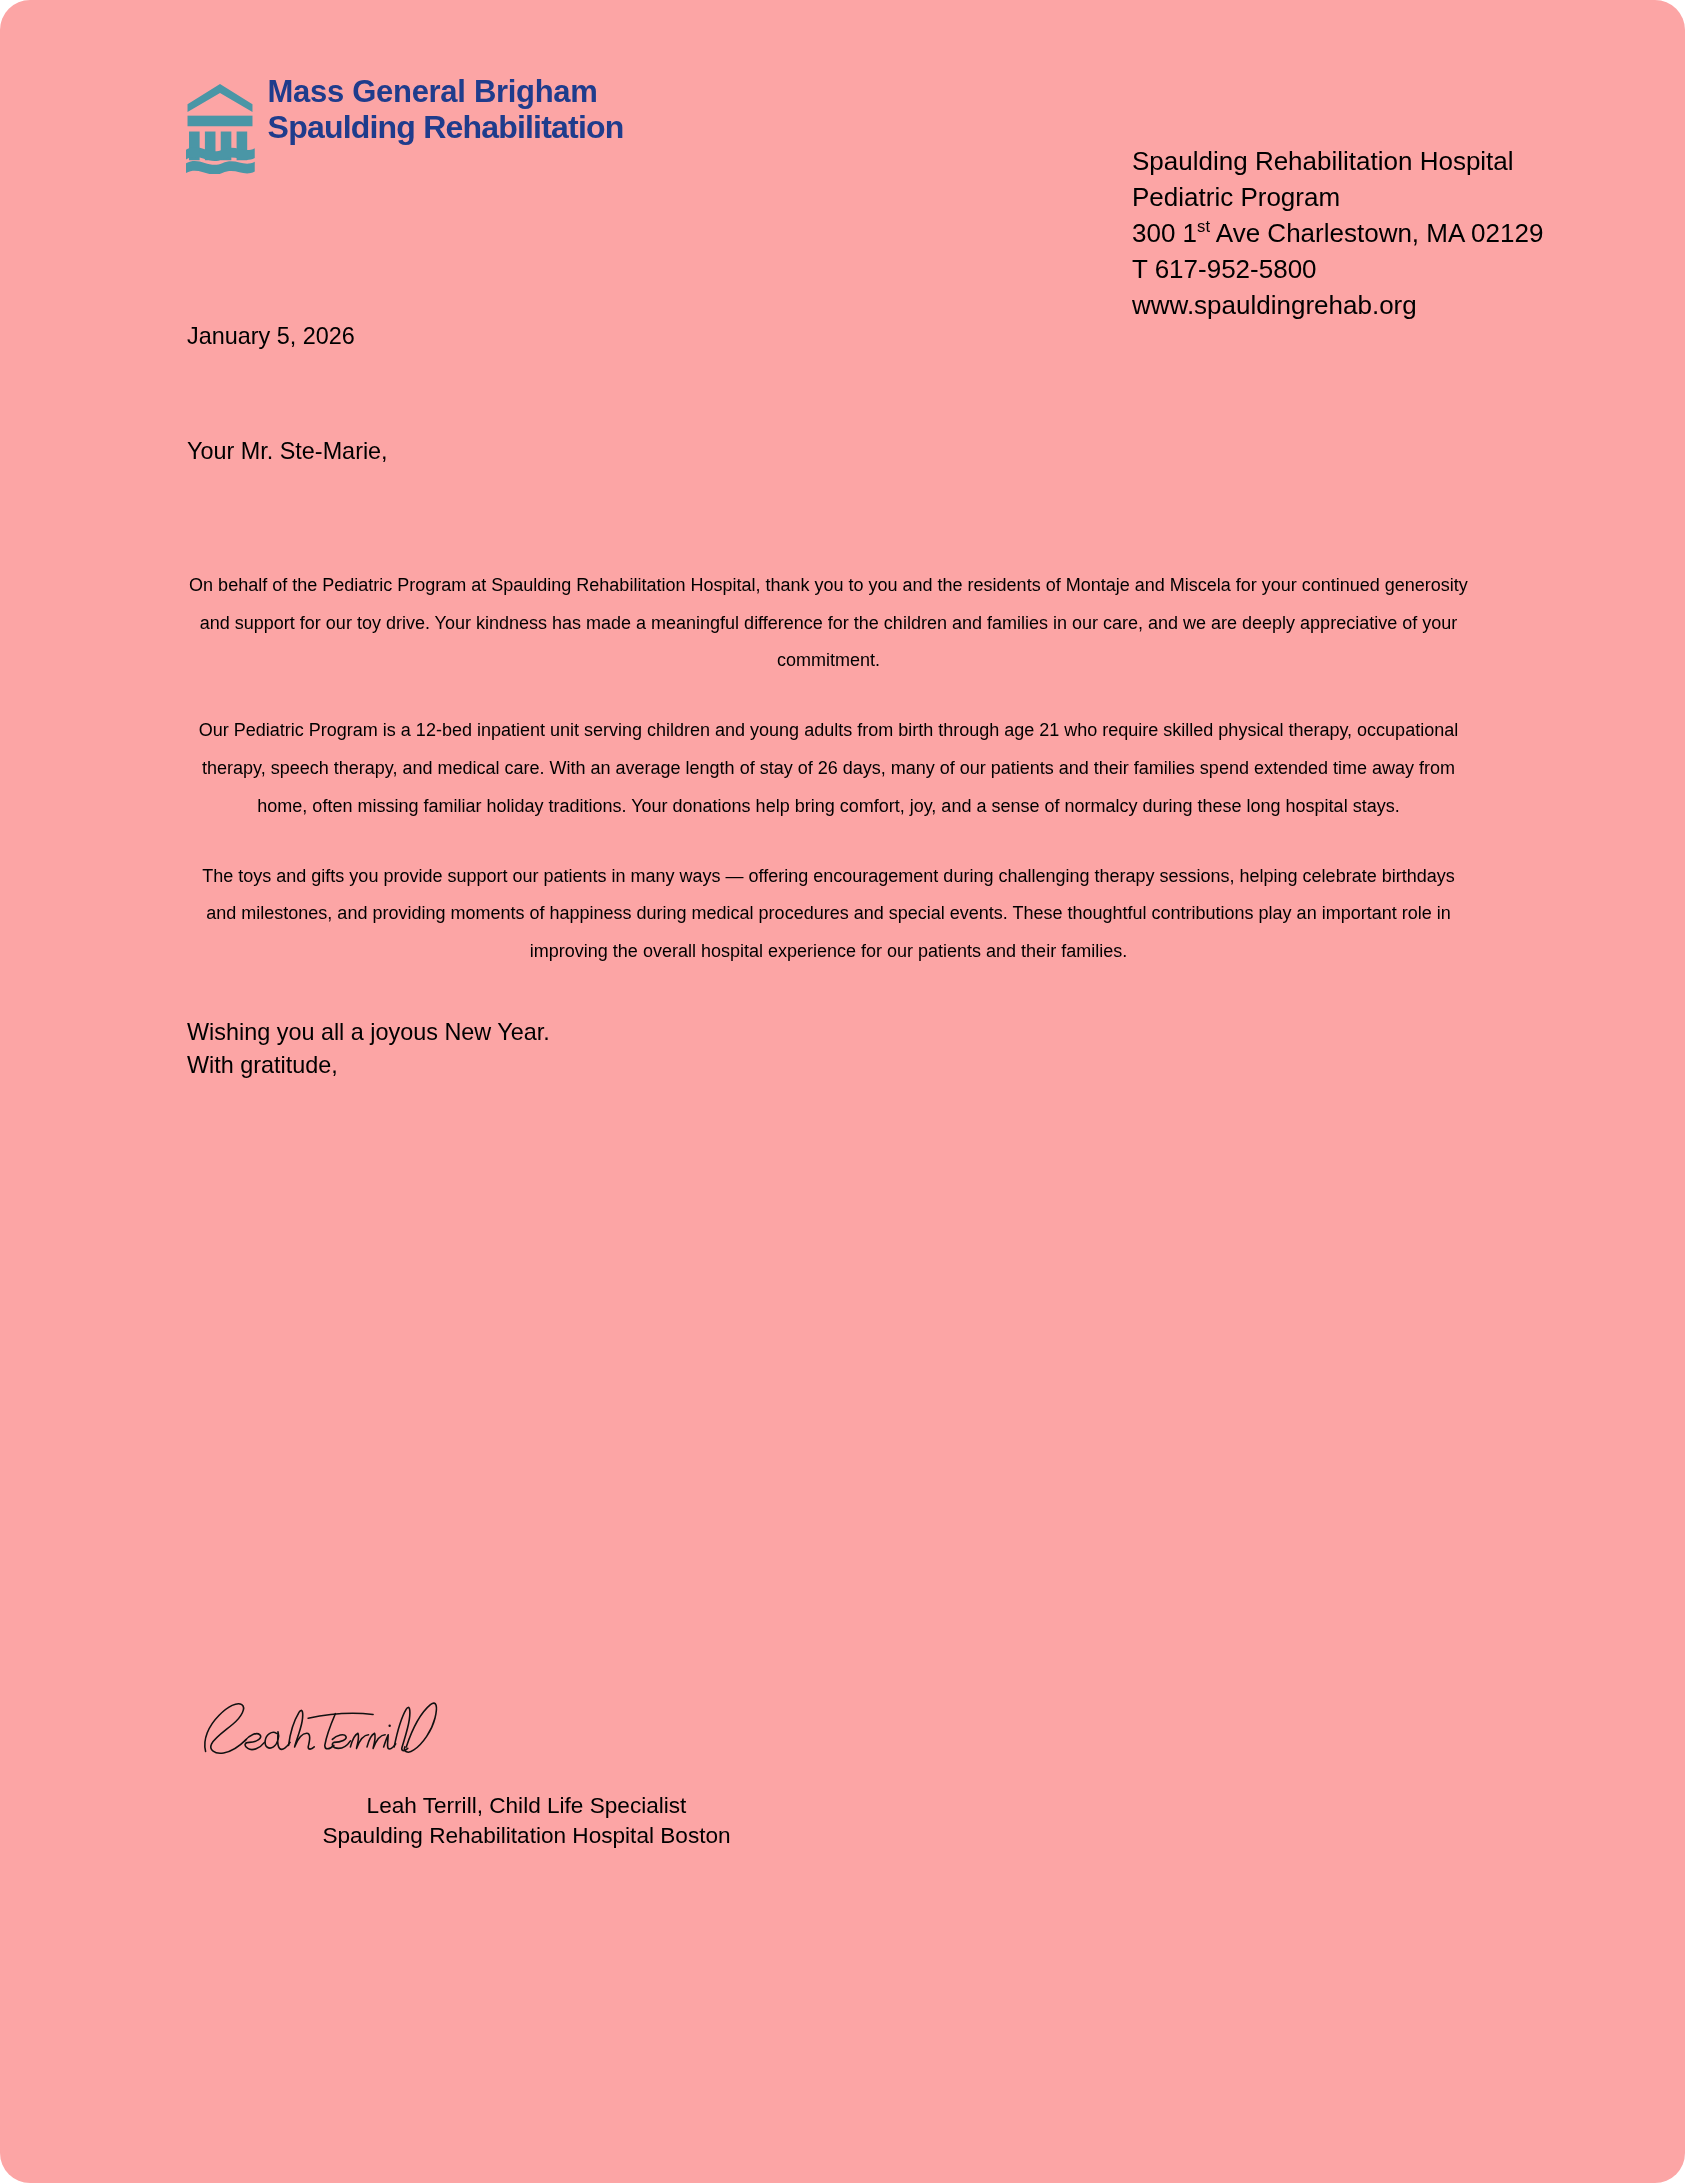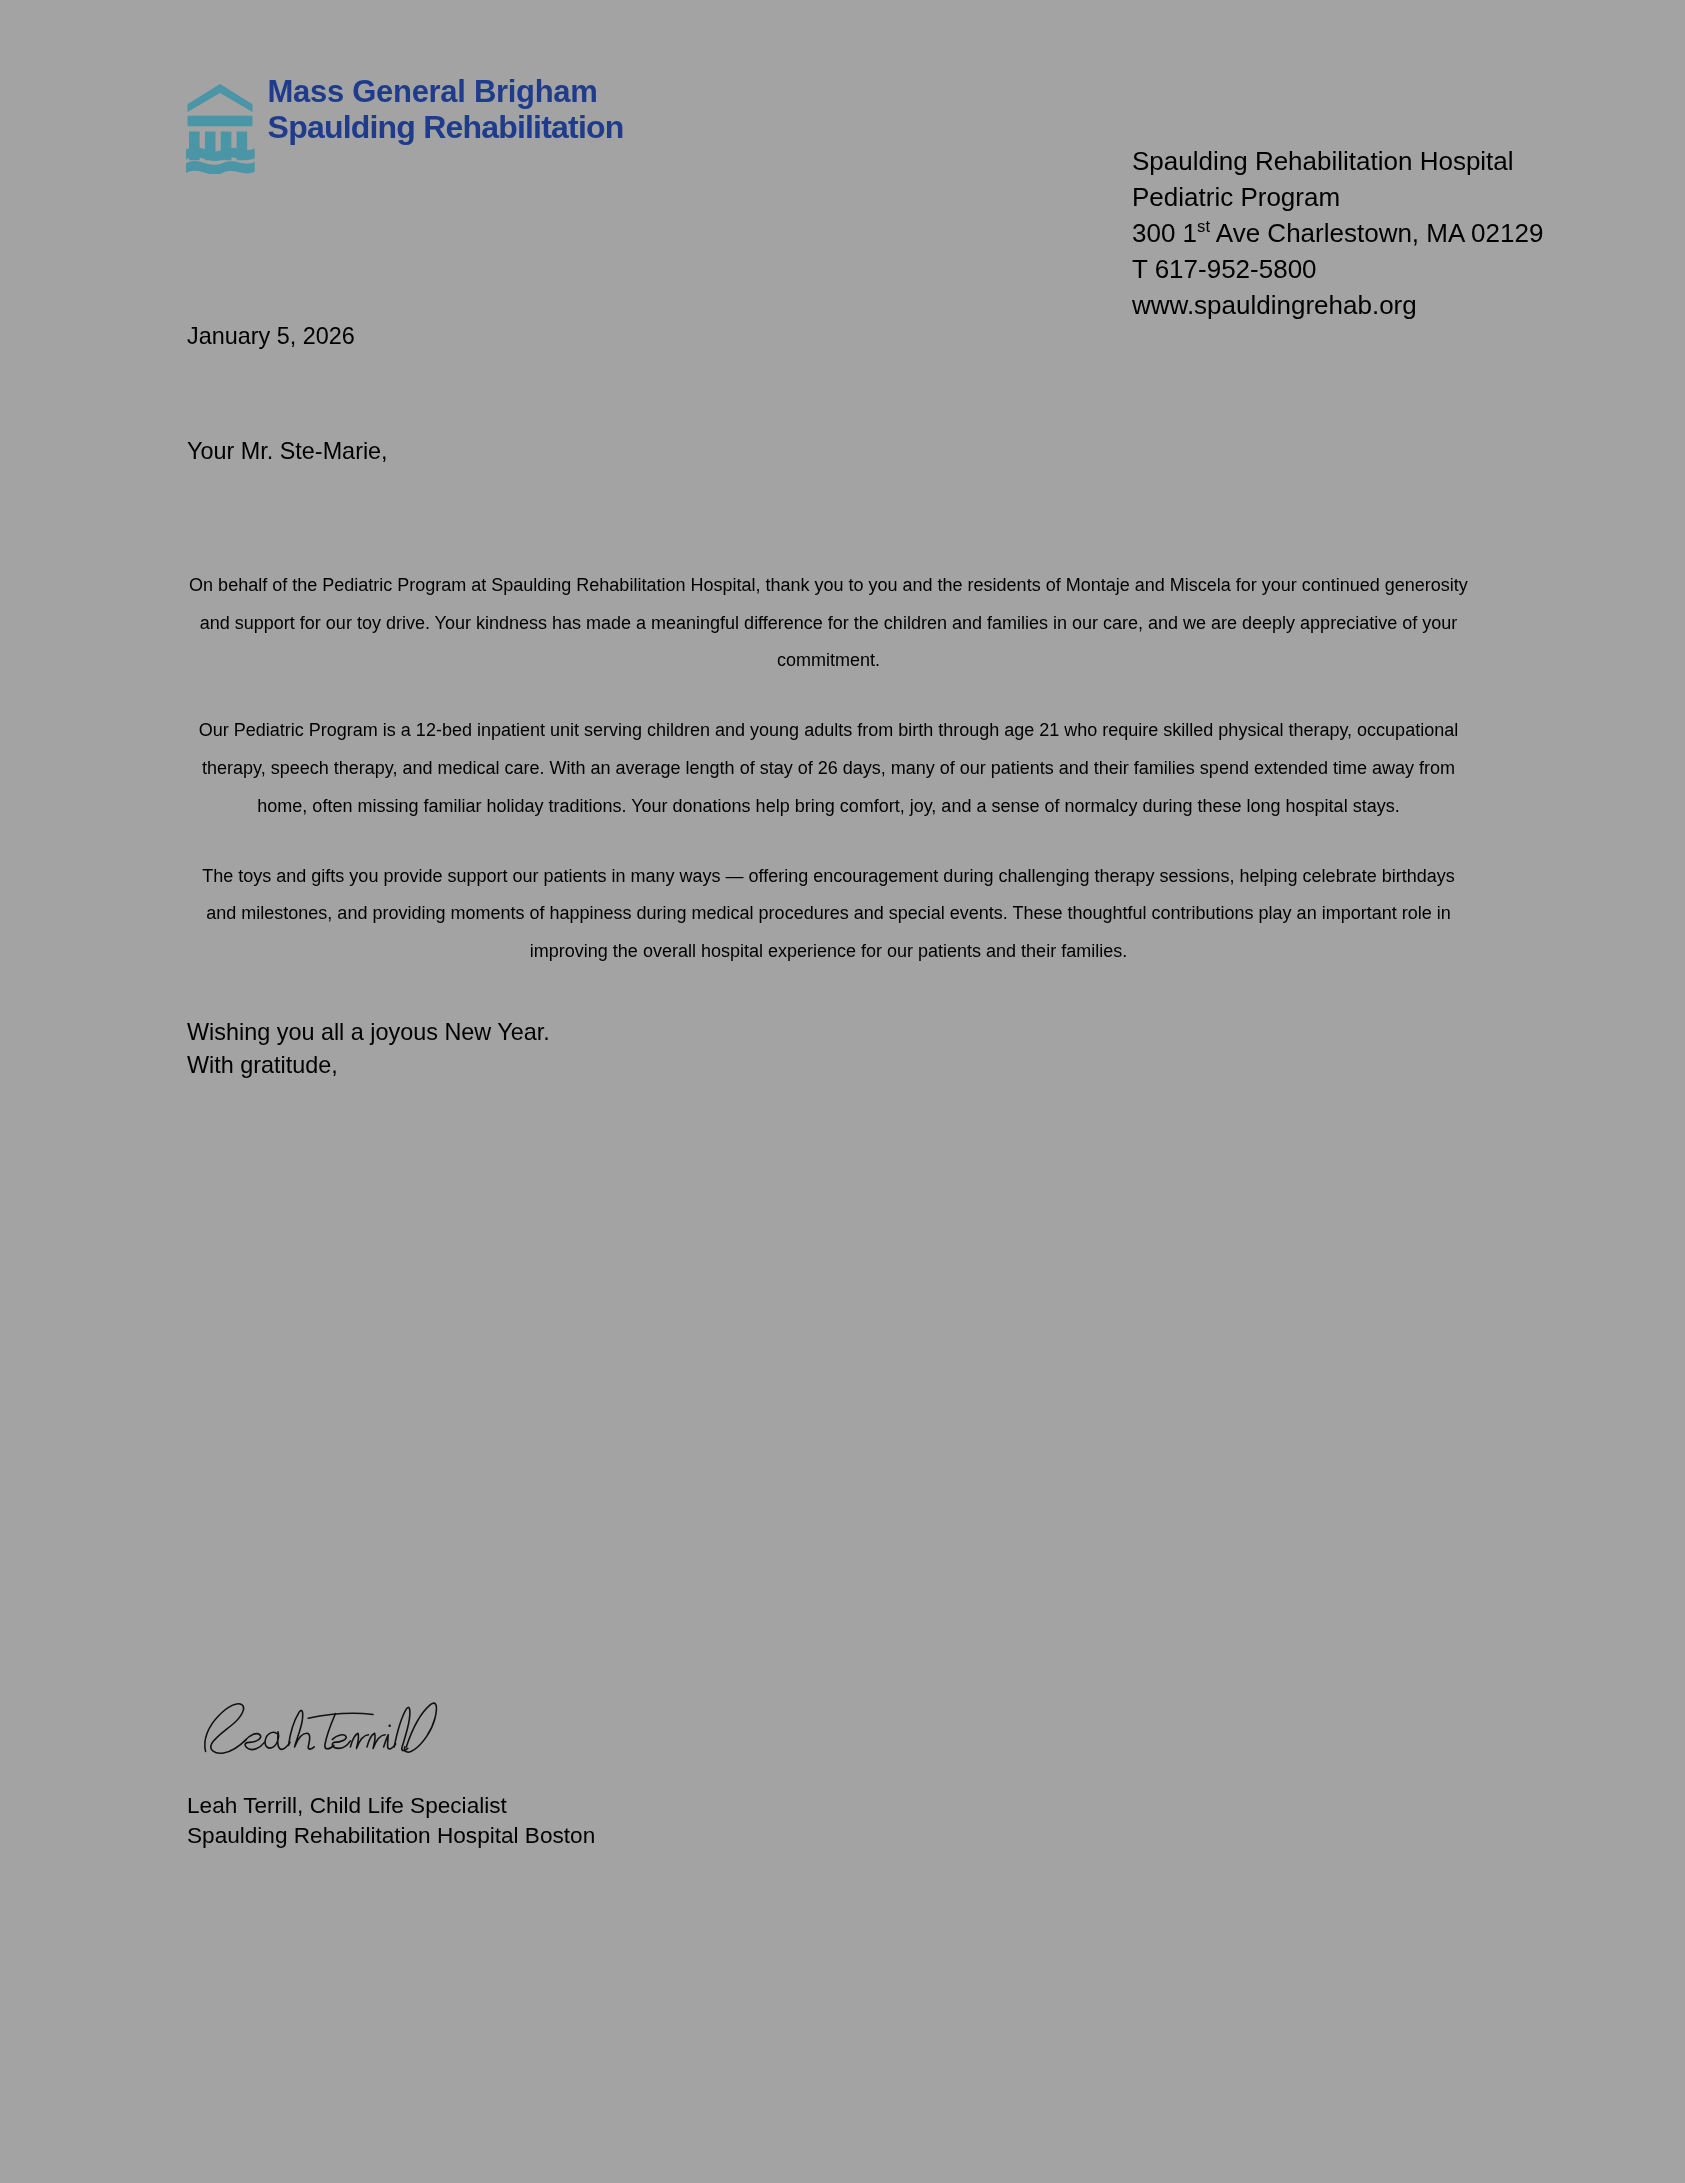--- a/index.html
+++ b/index.html
@@ -8,23 +8,24 @@
     background: #ffffff;
   }
   body {
     font-family: "Liberation Sans", sans-serif;
     color: #000000;
   }
   .page {
     position: relative;
     width: 1685px;
     height: 2183px;
-    background: #a3a3a3;
+    background: #fca5a5;
     overflow: hidden;
     box-sizing: border-box;
+    border-radius: 30px;
   }
 
   
   .letterhead {
     position: absolute;
     top: 65px;
     left: 0;
     width: 1685px;
     height: 166px;
   }
@@ -125,20 +126,21 @@
   .signature-img {
     display: block;
     width: 249px;
     height: 83px;
     margin-left: 7.5px;
   }
   .sig-name-block {
     margin-top: 26px;
     font-size: 22.6px;
     line-height: 1.32;
+    text-align: center;
   }
   .sig-name-block div { margin: 0; }
 </style>
 </head>
 <body>
 
 <div class="page">
 
   <div class="letterhead">
 

